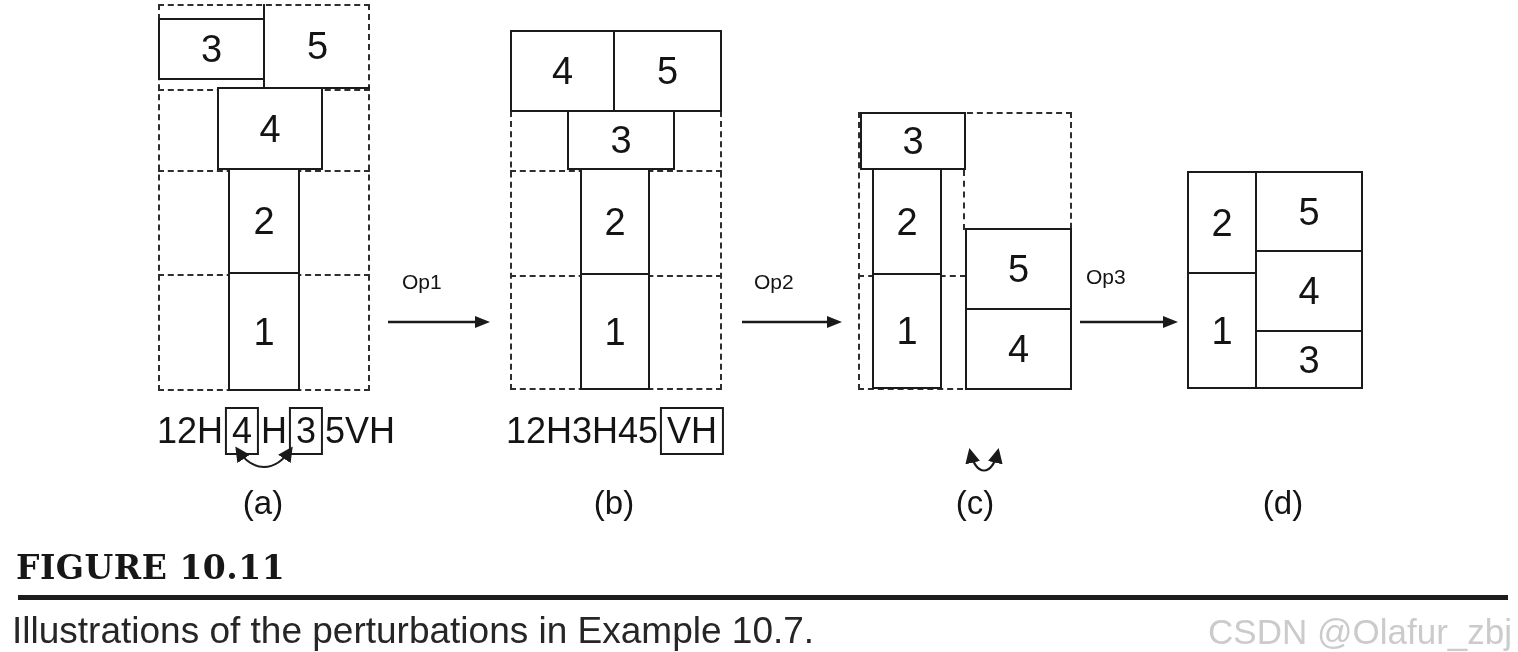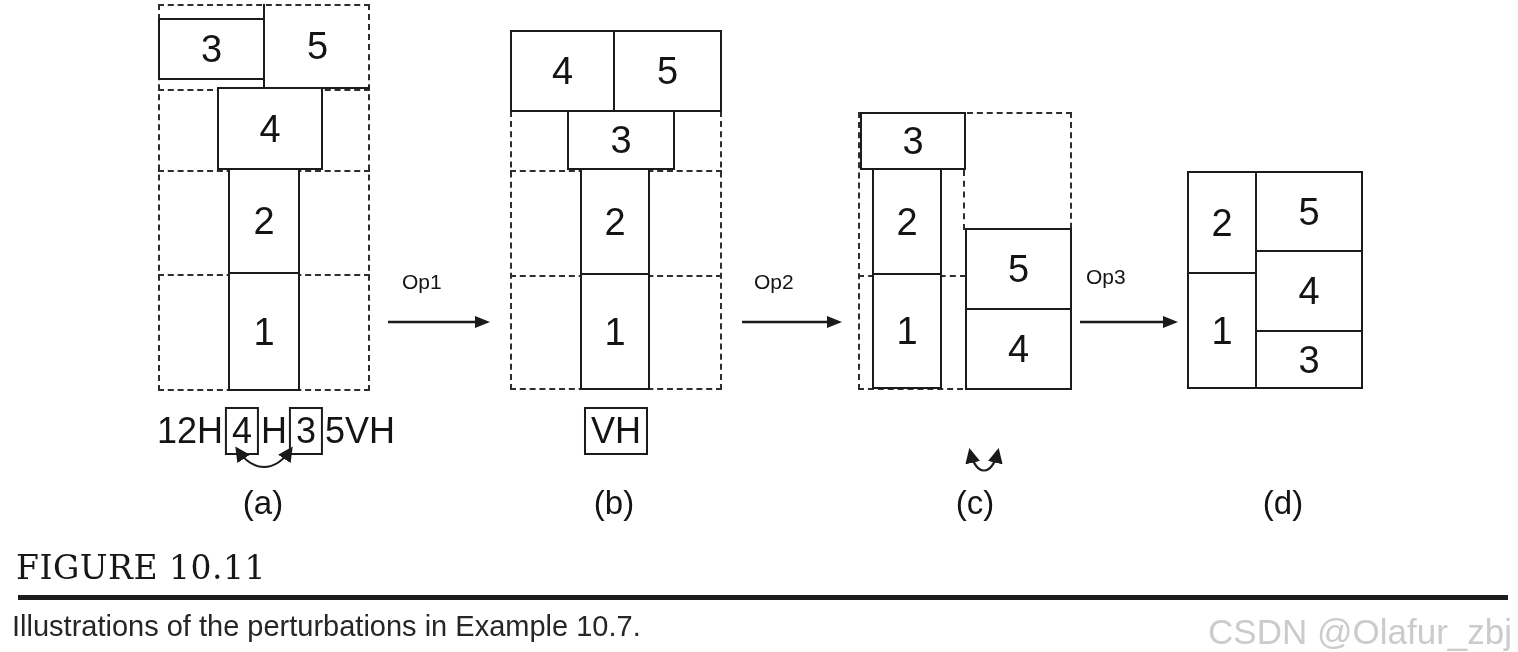--- a/index.html
+++ b/index.html
@@ -14,23 +14,23 @@
   .box-open{position:absolute;background:transparent;border-left:2px solid #1b1b1b;
        border-bottom:2px solid #1b1b1b;box-sizing:border-box;
        display:flex;align-items:center;justify-content:center;}
   .num{font-size:38px;line-height:1;color:#141414;}
   .expr{position:absolute;transform:translateX(-50%);display:flex;align-items:center;
         font-size:36px;white-space:nowrap;color:#141414;}
   .expr .boxed{border:2px solid #1b1b1b;padding:1px 5px;margin:0 2px;display:inline-block;}
   .plabel{position:absolute;transform:translateX(-50%);font-size:33px;color:#141414;}
   .op-label{position:absolute;font-size:21px;color:#141414;}
   .fig-title{position:absolute;left:16px;top:548px;font-family:"DejaVu Serif","Liberation Serif",serif;
-        font-weight:normal;font-size:33px;letter-spacing:0.5px;color:#171717;}
+        font-weight:bold;font-size:33px;letter-spacing:0.5px;color:#171717;}
   .rule{position:absolute;left:18px;top:595px;width:1490px;height:5px;background:#1d1d1d;}
-  .caption{position:absolute;left:12px;top:610px;font-size:29px;color:#262626;}
+  .caption{position:absolute;left:12px;top:610px;font-size:37px;color:#262626;}
   .watermark{position:absolute;right:6px;top:612px;font-size:35px;color:#cbcbcb;
         text-shadow:1px 1px 0 #ffffff;}
   svg{display:block;}
 </style>
 </head>
 <body>
 
 <div class="canvas">
 
   <div class="dashed-rect" style="left:158px;top:4px;width:212px;height:387px"></div>
@@ -97,20 +97,21 @@
     <span class="num">3</span>
   </div>
   <div class="box" style="left:580px;top:168px;width:70px;height:107px">
     <span class="num">2</span>
   </div>
   <div class="box" style="left:580px;top:273px;width:70px;height:117px">
     <span class="num">1</span>
   </div>
 
   <div class="expr" style="left:616px;top:407px">
+    <span>12H3H45</span>
       <span class="boxed">VH</span>
   </div>
 
   <div class="plabel" style="left:614px;top:484px">(b)</div>
 
   <div class="op-label" style="left:754px;top:270px">Op2</div>
   <div class="abs" style="left:742px;top:314px">
     <svg width="100" height="16" viewBox="0 0 100 16">
       <line x1="0" y1="8" x2="87" y2="8" stroke="#1a1a1a" stroke-width="2.5"></line>
       <polygon points="85,2 100,8 85,14" fill="#1a1a1a"></polygon>

